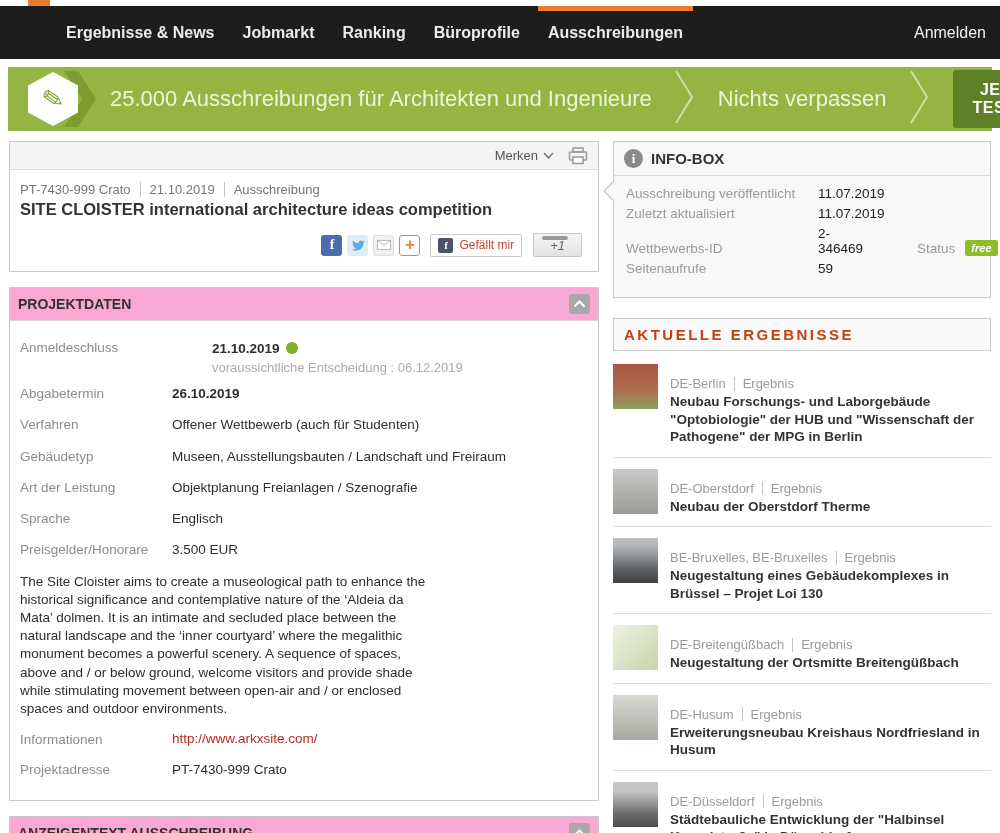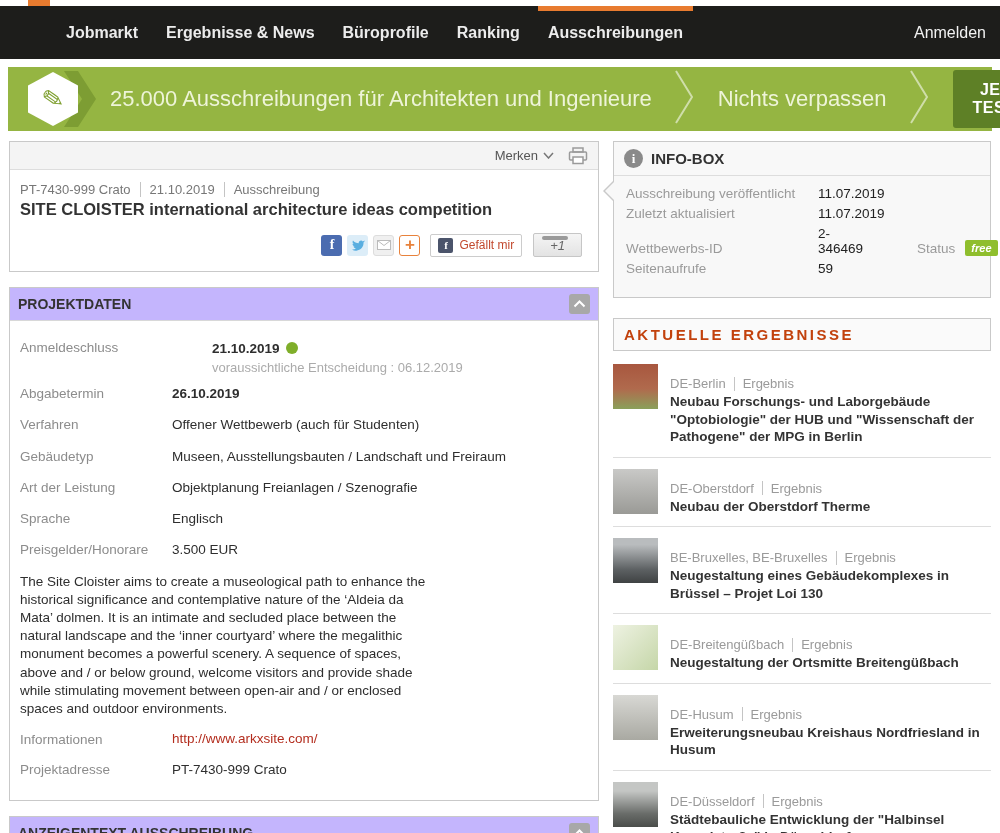--- a/index.html
+++ b/index.html
@@ -30,21 +30,21 @@
   .banner-text { color:#eef4d8; font-size:22px; white-space:nowrap; }
   .banner-sep { margin:0 22px; flex:0 0 auto; }
   .banner-cta { margin-left:auto; margin-right:14px; background:#5e8026; color:#fff; font-weight:bold; font-size:16px; letter-spacing:.5px; padding:11px 20px; border:none; border-radius:3px; cursor:pointer; display:flex; align-items:center; gap:12px; }
 
   
   .content { display:flex; gap:14px; padding:0 9px; align-items:flex-start; }
   .col-left { width:590px; flex:0 0 auto; }
   .col-right { flex:1; min-width:0; }
 
   .card { border:1px solid #c9c9c9; background:#fff; }
-  .card-head { background:#c4b5fd; border-bottom:1px solid #d8d8d8; padding:6px 8px; display:flex; align-items:center; }
+  .card-head { background:#f9a8d4; border-bottom:1px solid #d8d8d8; padding:6px 8px; display:flex; align-items:center; }
   .card-head .hd { font-size:14px; font-weight:bold; color:#333; }
   .collapse-btn { margin-left:auto; width:21px; height:20px; background:#a8a8a8; border:none; border-radius:3px; cursor:pointer; display:flex; align-items:center; justify-content:center; }
 
   
   .title-card { margin-bottom:15px; }
   .merken-bar { background:#f4f4f4; border-bottom:1px solid #ddd; height:28px; display:flex; align-items:center; justify-content:flex-end; gap:14px; padding:0 10px; }
   .merken { display:flex; align-items:center; gap:5px; font-size:13px; color:#555; cursor:pointer; }
   .print-btn { background:none; border:none; cursor:pointer; display:flex; align-items:center; }
   .title-body { padding:12px 10px 14px 10px; }
   .crumbs { display:flex; align-items:center; font-size:13px; color:#777; }
@@ -106,24 +106,24 @@
 <body>
 
 <div class="page">
 
   <div class="topstrip">
     <div class="logo-peek"></div>
   </div>
 
   <div class="header">
     <div class="nav">
+      <div class="nav-item">Ergebnisse &amp; News</div>
       <div class="nav-item">Jobmarkt</div>
-      <div class="nav-item">Ergebnisse &amp; News</div>
+      <div class="nav-item">Ranking</div>
       <div class="nav-item">Büroprofile</div>
-      <div class="nav-item">Ranking</div>
       <div class="nav-item active">Ausschreibungen</div>
     </div>
     <div class="header-right">
       <span class="login">Anmelden</span>
 
     </div>
   </div>
 
   <div class="banner">
     <div class="banner-icon">

